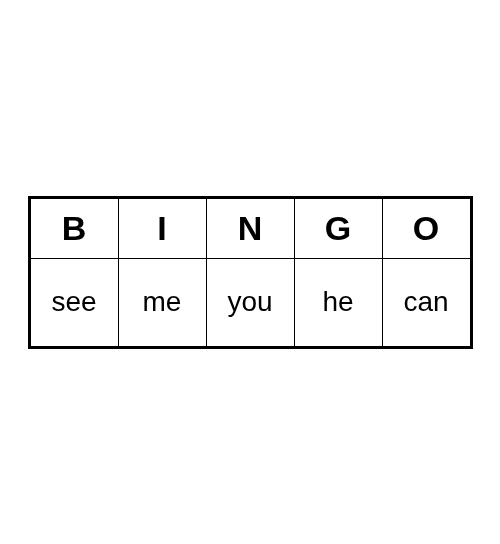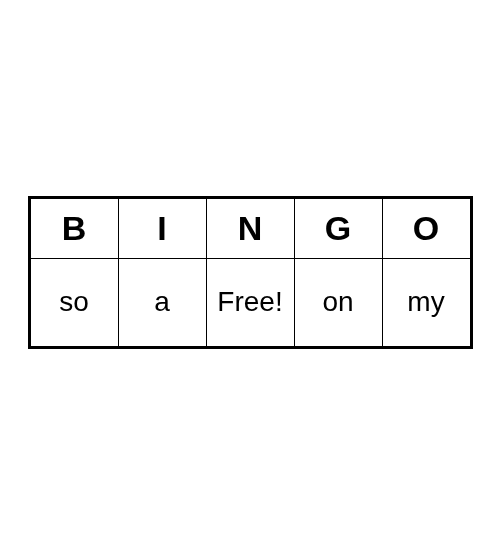--- a/index.html
+++ b/index.html
@@ -59,21 +59,21 @@
       <tr>
         <th>B</th>
         <th>I</th>
         <th>N</th>
         <th>G</th>
         <th>O</th>
       </tr>
     </thead>
     <tbody id="bingo-body">
         <tr>
-          <td>so</td>
-          <td>a</td>
-          <td class="free-cell">Free!</td>
-          <td>on</td>
-          <td>my</td>
+          <td>see</td>
+          <td>me</td>
+          <td>you</td>
+          <td>he</td>
+          <td>can</td>
         </tr>
       </tbody>
   </table>
 </div>
 
 </body></html>

